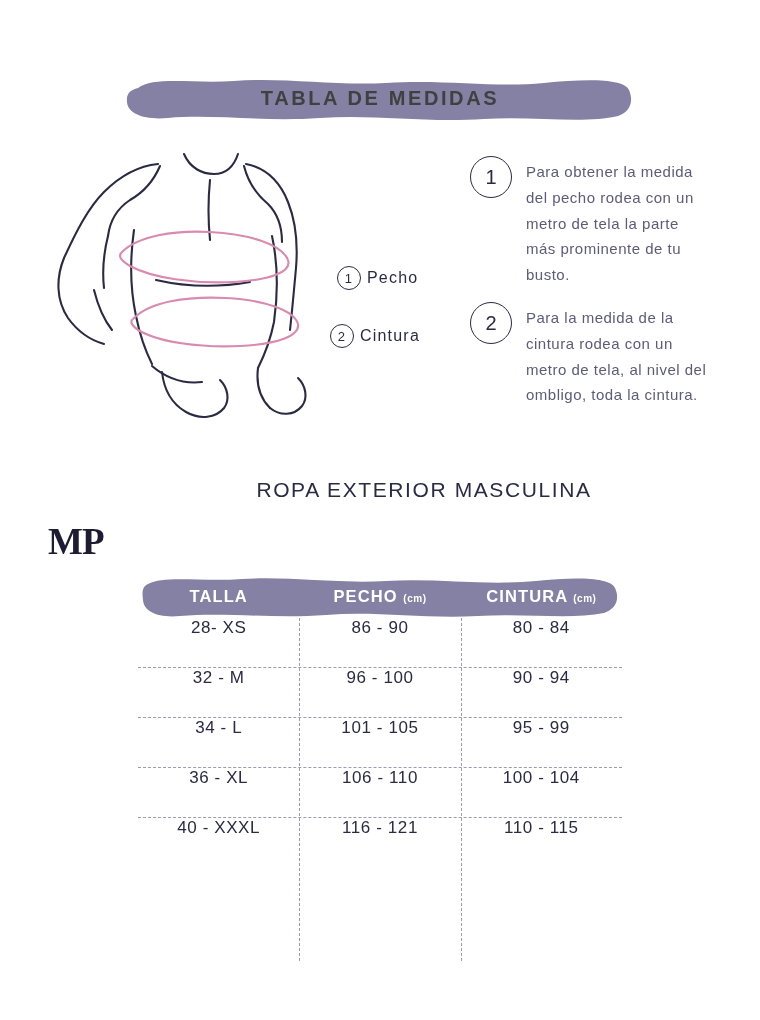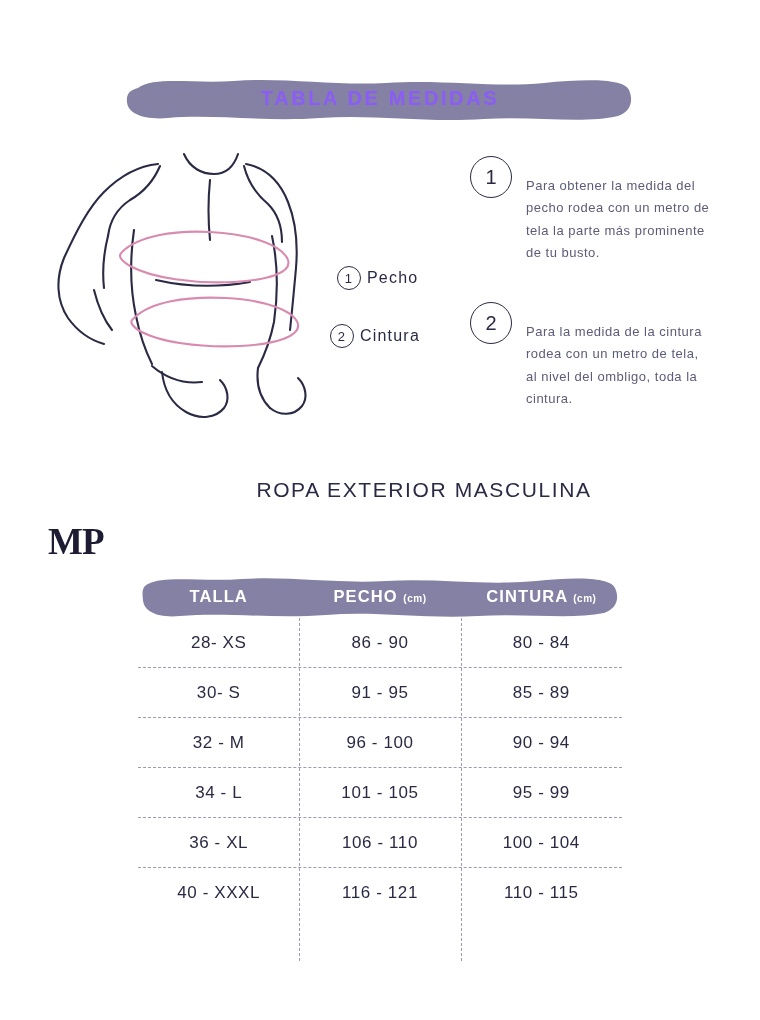--- a/index.html
+++ b/index.html
@@ -25,21 +25,21 @@
     height: 48px;
   }
   .banner svg { display: block; }
   .banner-text {
     position: absolute;
     left: 0; top: 0;
     width: 512px; height: 48px;
     display: flex;
     align-items: center;
     justify-content: center;
-    color: #8b5cf6;
+    color: #404040;
     font-size: 20px;
     font-weight: bold;
     letter-spacing: 2.6px;
   }
 
   
   .illustration {
     position: absolute;
     left: 34px;
     top: 140px;
@@ -84,26 +84,25 @@
     border: 1.6px solid #2b2a44;
     border-radius: 50%;
     display: flex;
     align-items: center;
     justify-content: center;
     font-size: 20px;
     color: #2b2a44;
   }
   .step-text {
     width: 185px;
-    font-size: 13px;
+    font-size: 15px;
     line-height: 1.72;
     letter-spacing: 0.5px;
     color: #5d5b78;
     padding-top: 3px;
-    margin-top: 16px;
   }
 
   
   .section-title {
     position: absolute;
     left: 0; top: 478px;
     width: 760px;
     text-align: center;
     font-size: 21px;
     letter-spacing: 1.6px;
@@ -155,21 +154,21 @@
     white-space: nowrap;
   }
   .unit {
     font-size: 10px;
     font-weight: bold;
     letter-spacing: 0.5px;
   }
 
   .data-row {
     display: flex;
-    align-items: center;
+    align-items: flex-start;
     height: 49px;
     border-bottom: 1.4px dashed #9c9ab4;
     position: relative;
   }
   .data-row:last-child { border-bottom: none; }
   .cell {
     flex: 1 1 0;
     text-align: center;
     font-size: 17px;
     letter-spacing: 0.6px;
@@ -283,25 +282,20 @@
   <div class="body-rows">
     <div class="vsep v1" style="height:343px"></div>
     <div class="vsep v2" style="height:343px"></div>
 
     <div class="data-row">
       <div class="cell">28-  XS</div>
       <div class="cell">86 - 90</div>
       <div class="cell">80 - 84</div>
     </div>
     <div class="data-row">
-      <div class="cell">30-   S</div>
-      <div class="cell">91 - 95</div>
-      <div class="cell">85 - 89</div>
-    </div>
-    <div class="data-row">
       <div class="cell">32 -  M</div>
       <div class="cell">96 - 100</div>
       <div class="cell">90 - 94</div>
     </div>
     <div class="data-row">
       <div class="cell">34 -   L</div>
       <div class="cell">101 - 105</div>
       <div class="cell">95 - 99</div>
     </div>
     <div class="data-row">

